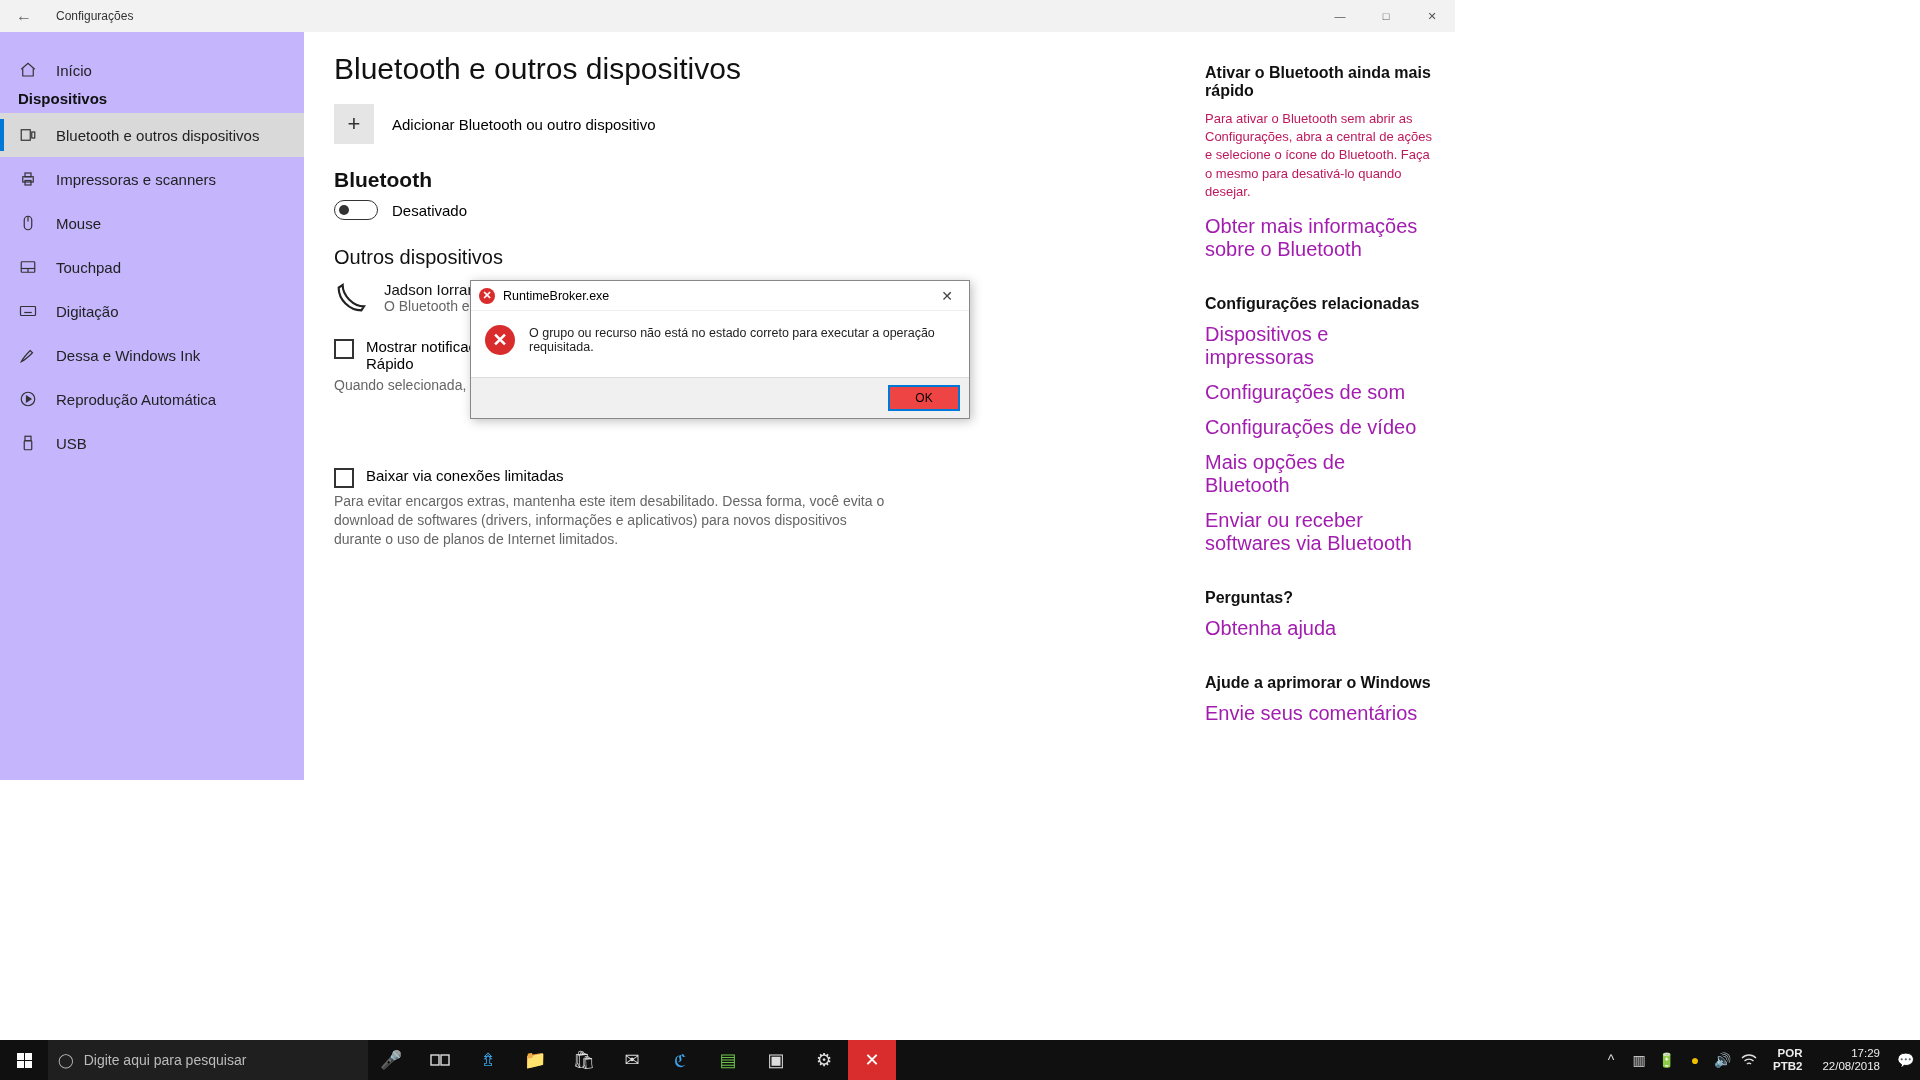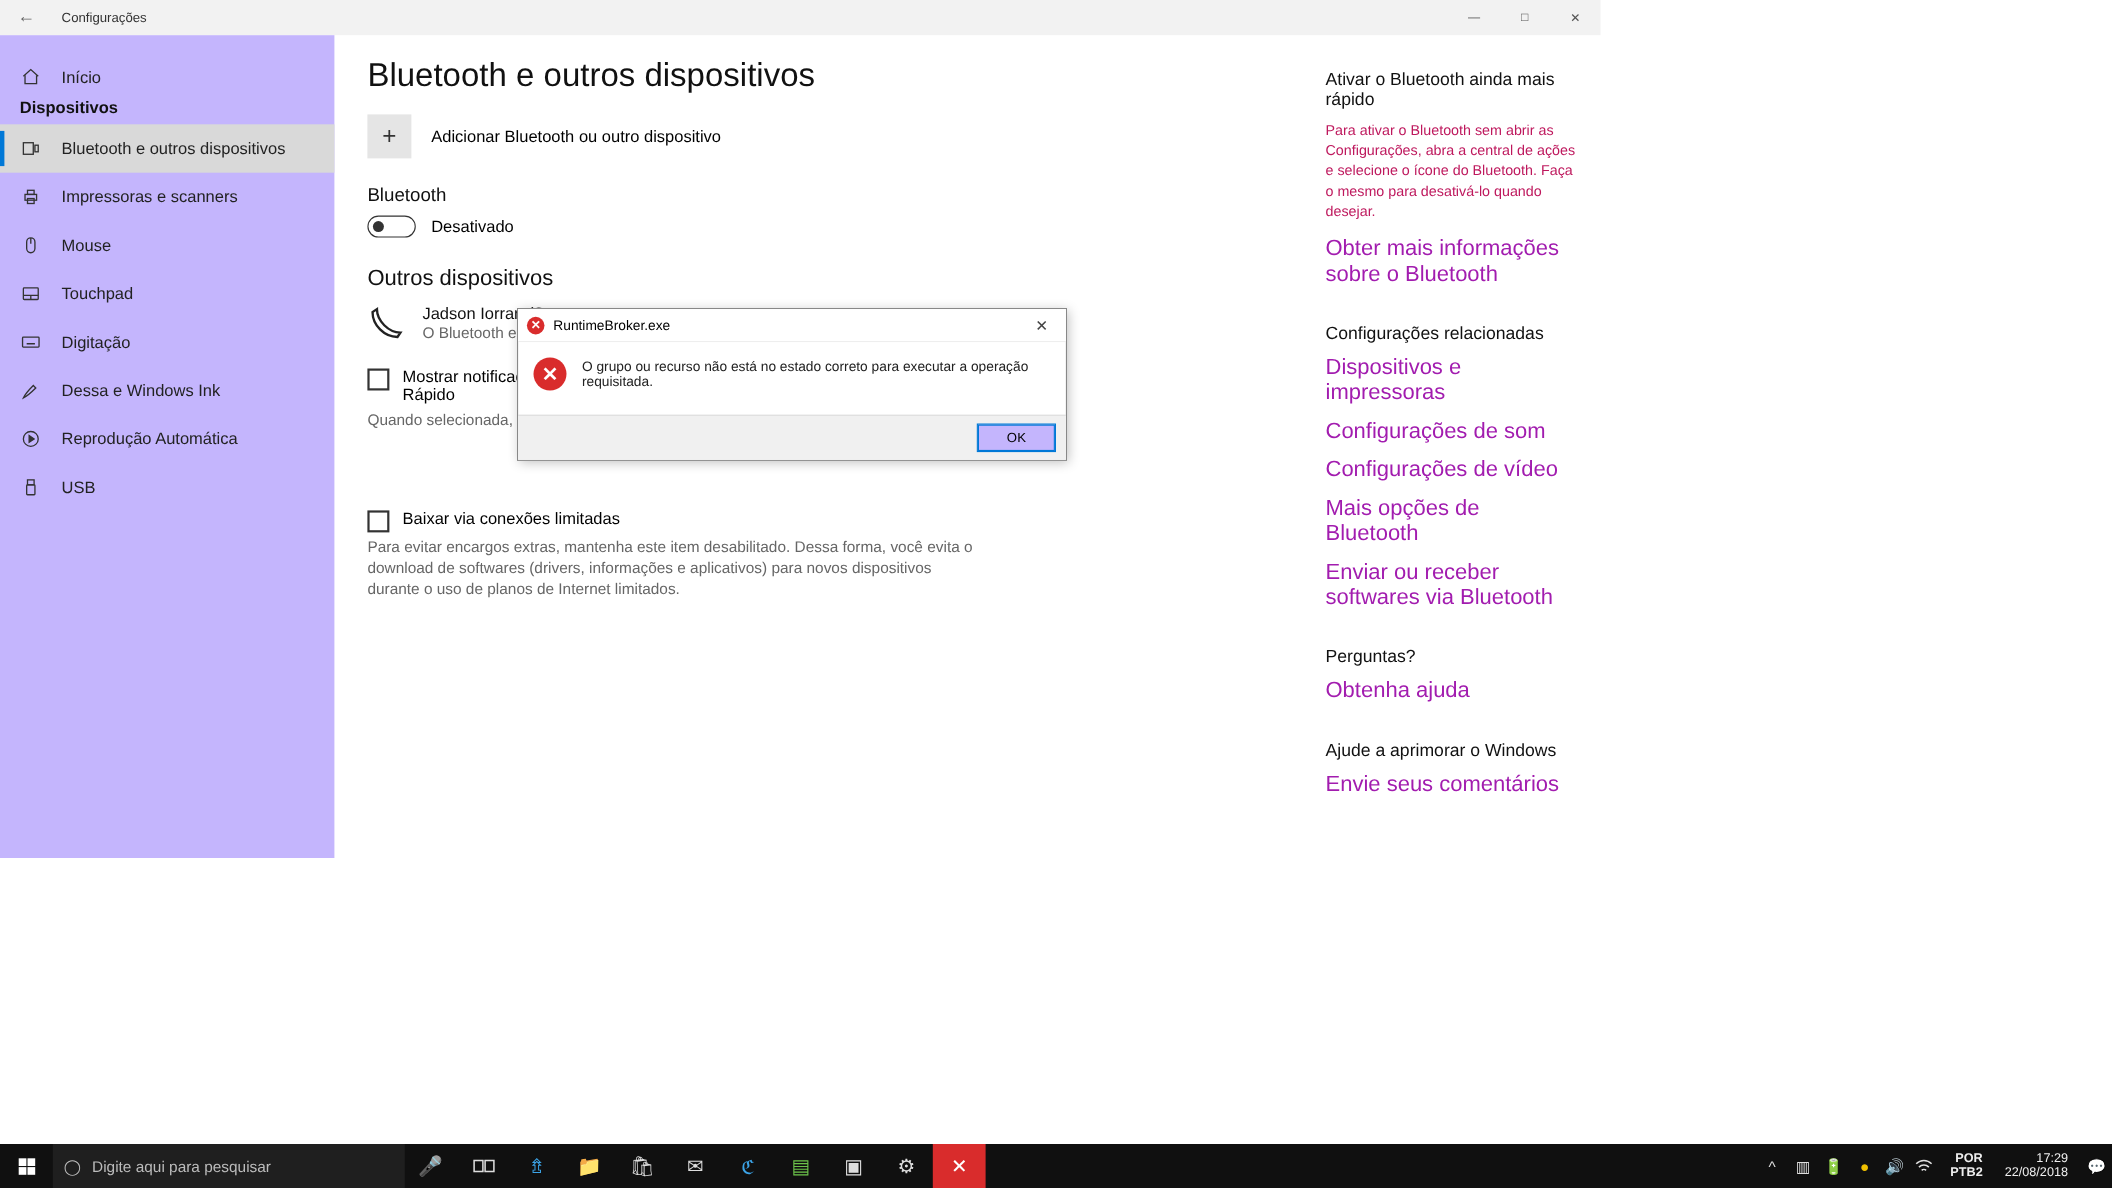--- a/index.html
+++ b/index.html
@@ -20,46 +20,46 @@
 .category{padding:0 18px 6px 18px;font-size:15px;font-weight:600;color:#111;}
 .navitem{display:flex;align-items:center;height:44px;padding-left:18px;gap:18px;font-size:15px;color:#222;cursor:pointer;position:relative;}
 .navitem.active{background:#d9d9d9;}
 .navitem.active::before{content:"";position:absolute;left:0;top:6px;bottom:6px;width:4px;background:#0078d7;}
 .navitem .ic{width:20px;display:flex;justify-content:center;color:#333;}
 .content{flex:1;padding:20px 30px 20px 30px;overflow:auto;position:relative;}
 h1.page-title{font-size:30px;font-weight:400;color:#111;margin-bottom:18px;}
 .add-row{display:flex;align-items:center;gap:18px;margin-bottom:24px;}
 .add-btn{width:40px;height:40px;background:#e5e5e5;display:flex;align-items:center;justify-content:center;font-size:22px;color:#333;}
 .add-label{font-size:15px;}
-.sect-h{font-size:17px;font-weight:400;margin-bottom:8px;color:#111;}
+.sect-h{font-size:21px;font-weight:700;margin-bottom:8px;color:#111;}
 .toggle-row{display:flex;align-items:center;gap:14px;margin-bottom:26px;}
 .toggle{width:44px;height:20px;border:1px solid #333;border-radius:10px;position:relative;background:#fff;}
 .toggle .knob{position:absolute;width:10px;height:10px;background:#333;border-radius:50%;top:4px;left:4px;}
 .toggle-label{font-size:15px;}
 .device-row{display:flex;gap:14px;margin-bottom:24px;}
 .device-row .dic{width:36px;font-size:28px;line-height:1;display:flex;justify-content:center;color:#222;}
 .device-row .dtext .dtitle{font-size:15px;color:#111;}
 .device-row .dtext .dsub{font-size:14px;color:#666;}
 .chk-row{display:flex;align-items:flex-start;gap:12px;margin-bottom:4px;font-size:15px;max-width:560px;}
 .chk{width:20px;height:20px;border:2px solid #333;flex:0 0 auto;margin-top:1px;}
 .help{font-size:14px;color:#666;max-width:560px;line-height:1.35;margin-bottom:32px;}
 .rightcol{width:250px;padding:32px 22px 0 0;font-size:14px;}
-.rightcol h3{font-size:16px;font-weight:400;color:#111;margin-bottom:10px;}
+.rightcol h3{font-size:16px;font-weight:700;color:#111;margin-bottom:10px;}
 .rightcol p{font-size:13px;color:#be185d;line-height:1.4;margin-bottom:14px;}
 .rightcol a{color:#a21caf;text-decoration:none;display:block;margin-bottom:12px;font-size:20px;}
 .rightcol .group{margin-bottom:34px;}
 
 .dialog{position:absolute;left:470px;top:280px;width:500px;background:#fff;border:1px solid #888;box-shadow:2px 2px 10px rgba(0,0,0,.25);}
 .dialog .dlg-title{height:30px;display:flex;align-items:center;padding:0 8px;font-size:12.5px;background:#fff;border-bottom:1px solid #eee;}
 .dialog .dlg-title .err{width:16px;height:16px;border-radius:50%;background:#d92c2c;color:#fff;display:flex;align-items:center;justify-content:center;font-size:11px;font-weight:bold;margin-right:8px;}
 .dialog .dlg-title .close{margin-left:auto;width:28px;text-align:center;font-size:14px;color:#444;cursor:pointer;}
 .dialog .dlg-body{display:flex;padding:14px 14px 22px 14px;align-items:center;gap:14px;font-size:12.5px;color:#222;}
 .dialog .dlg-body .bigerr{width:30px;height:30px;border-radius:50%;background:#d92c2c;color:#fff;display:flex;align-items:center;justify-content:center;font-size:18px;font-weight:bold;flex:0 0 auto;}
 .dialog .dlg-foot{background:#f0f0f0;padding:8px 10px;display:flex;justify-content:flex-end;border-top:1px solid #ddd;}
-.dialog .dlg-foot button{width:70px;height:24px;font-size:12px;background:#c4b5fd;border:1px solid #0078d7;outline:1px solid #0078d7;}
+.dialog .dlg-foot button{width:70px;height:24px;font-size:12px;background:#ef4444;border:1px solid #0078d7;outline:1px solid #0078d7;}
 
 .taskbar{position:absolute;left:0;bottom:0;height:40px;width:1920px;background:#101010;display:flex;align-items:center;color:#fff;font-size:13px;}
 .taskbar .start{width:48px;height:40px;display:flex;align-items:center;justify-content:center;}
 .taskbar .search{display:flex;align-items:center;height:40px;width:320px;background:#1f1f1f;padding-left:10px;gap:10px;color:#bbb;font-size:14px;}
 .taskbar .tbic{width:48px;height:40px;display:flex;align-items:center;justify-content:center;font-size:18px;color:#ddd;position:relative;}
 .taskbar .tbic.rederr{background:#d92c2c;color:#fff;}
 .taskbar .tray{margin-left:auto;display:flex;align-items:center;gap:8px;padding-right:4px;}
 .taskbar .tray .tic{width:20px;text-align:center;font-size:14px;color:#ddd;}
 .taskbar .clock{display:flex;flex-direction:column;align-items:flex-end;font-size:11.5px;line-height:1.15;padding:0 8px;color:#eee;}
 .taskbar .lang{display:flex;flex-direction:column;align-items:flex-end;font-size:11.5px;line-height:1.15;padding:0 4px;color:#eee;font-weight:bold;}

